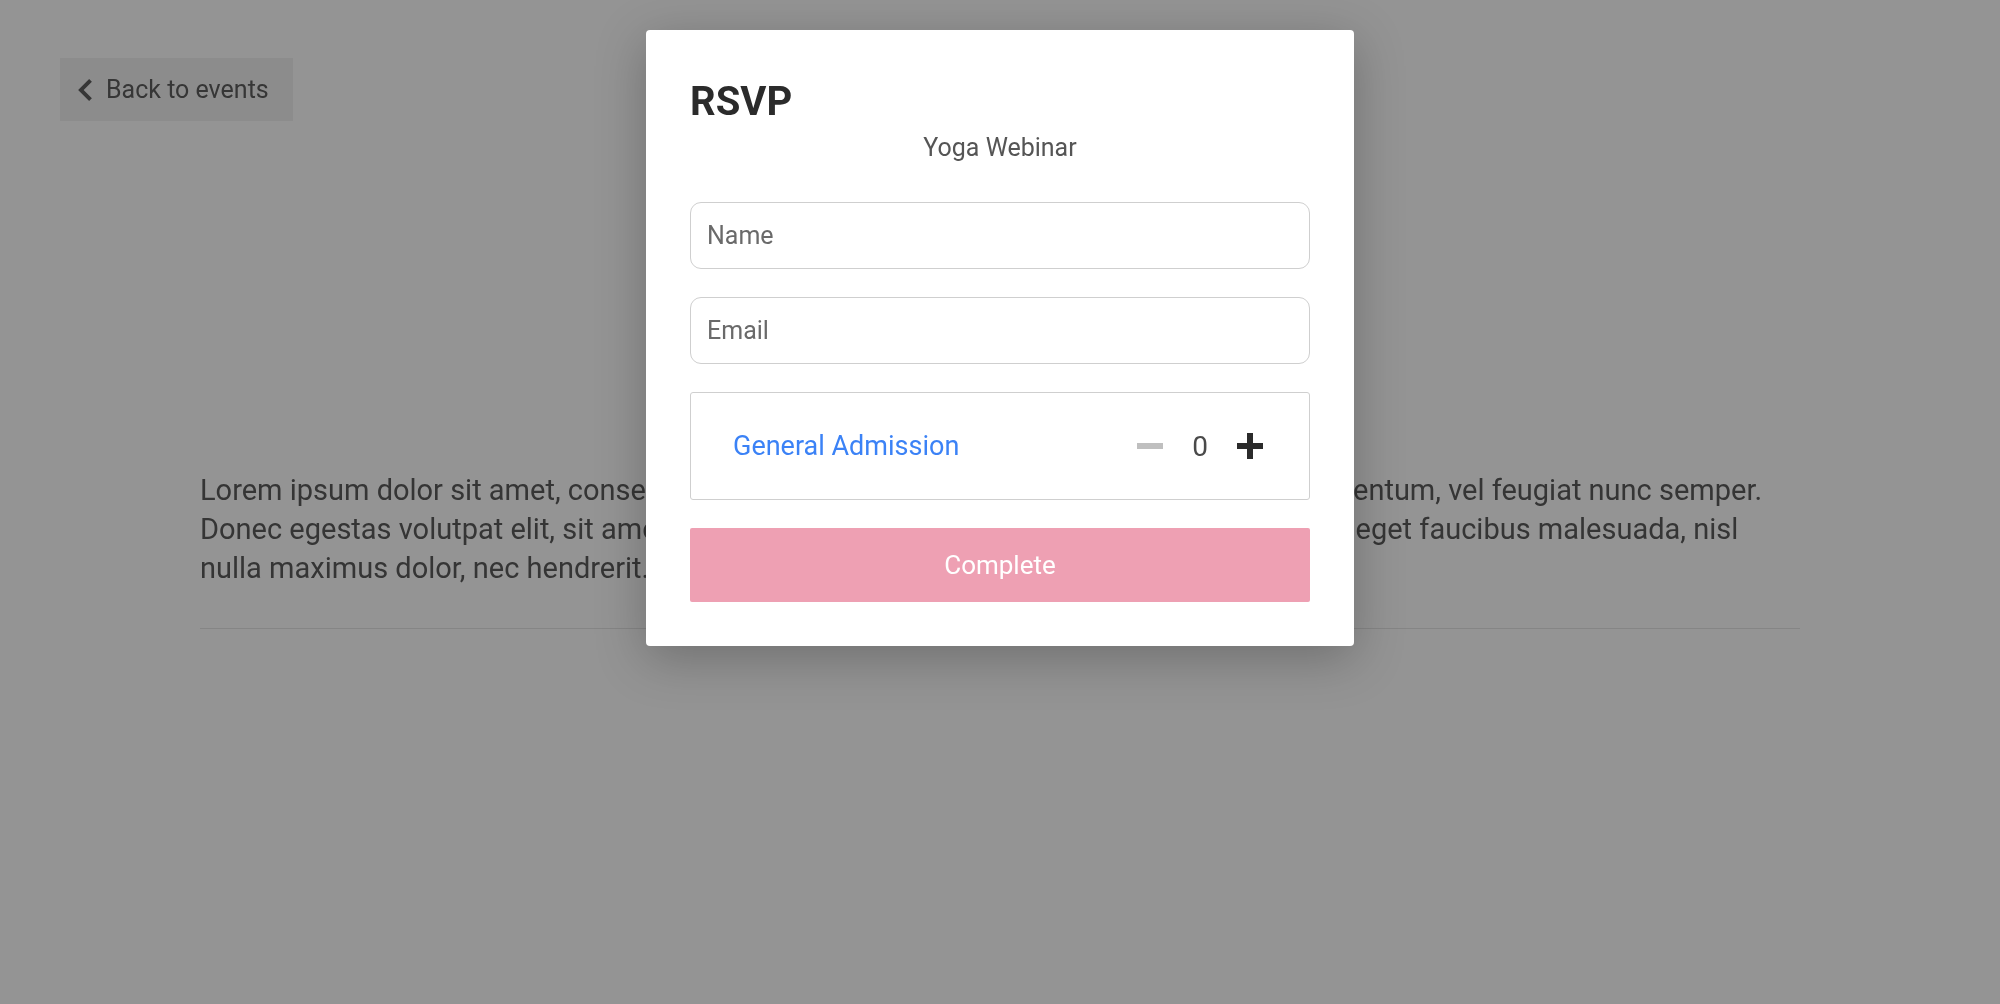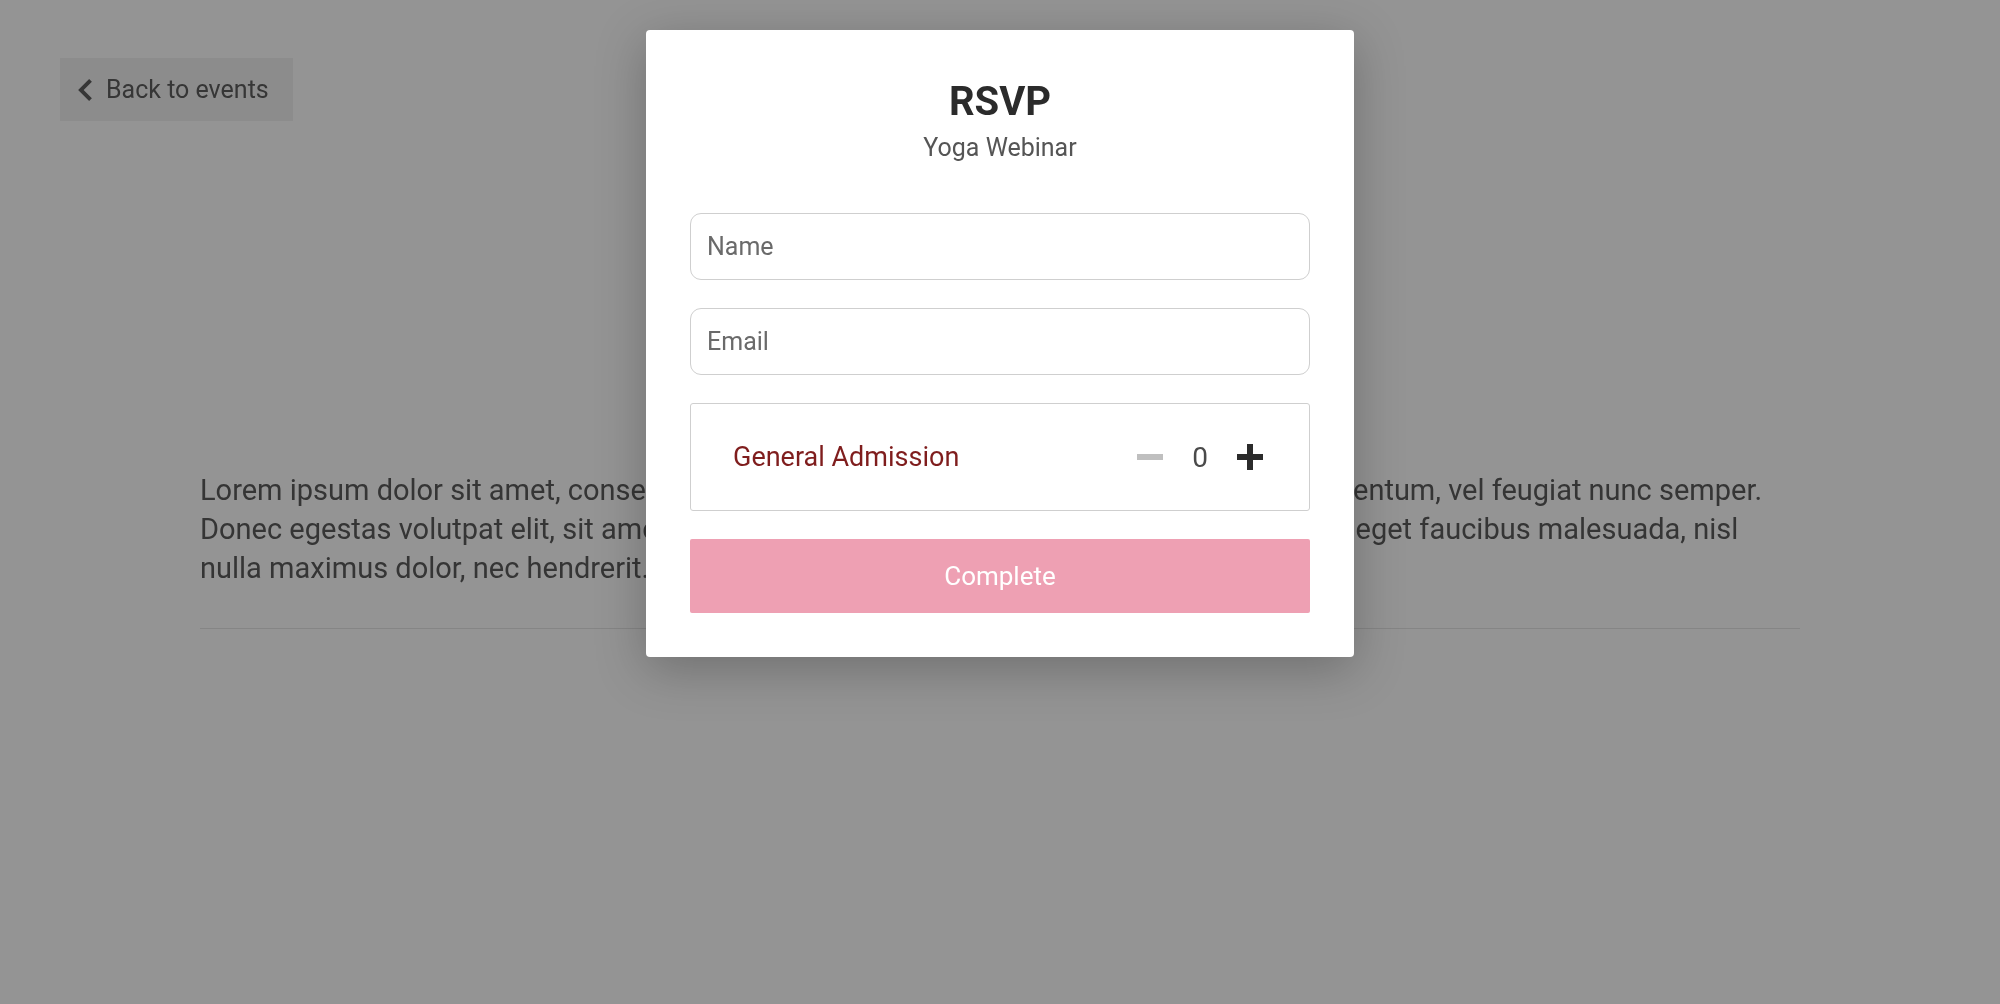--- a/index.html
+++ b/index.html
@@ -103,28 +103,27 @@
       width: 708px;
       background: #fff;
       border-radius: 4px;
       padding: 48px 44px 44px 44px;
       box-shadow: 0 12px 50px rgba(0,0,0,0.25);
     }
     .modal-title {
       font-size: 40px;
       font-weight: 700;
       color: #2b2b2b;
-      text-align: center;
       margin-bottom: 8px;
     }
     .modal-subtitle {
       font-size: 25px;
       color: #555;
       text-align: center;
-      margin-bottom: 51px;
+      margin-bottom: 40px;
     }
     .modal-input {
       width: 100%;
       font-size: 25px;
       color: #555;
       border: 1px solid #cfcfcf;
       border-radius: 11px;
       padding: 18px 16px;
       margin-bottom: 28px;
       font-family: inherit;
@@ -137,21 +136,21 @@
       border: 1px solid #cfcfcf;
       border-radius: 3px;
       padding: 36px 42px;
       margin-bottom: 28px;
       display: flex;
       justify-content: space-between;
       align-items: center;
     }
     .admission-label {
       font-size: 27px;
-      color: #7f1d1d;
+      color: #3b82f6;
     }
     .stepper {
       display: flex;
       align-items: center;
       gap: 24px;
     }
     .stepper-btn {
       background: none;
       border: none;
       cursor: pointer;

